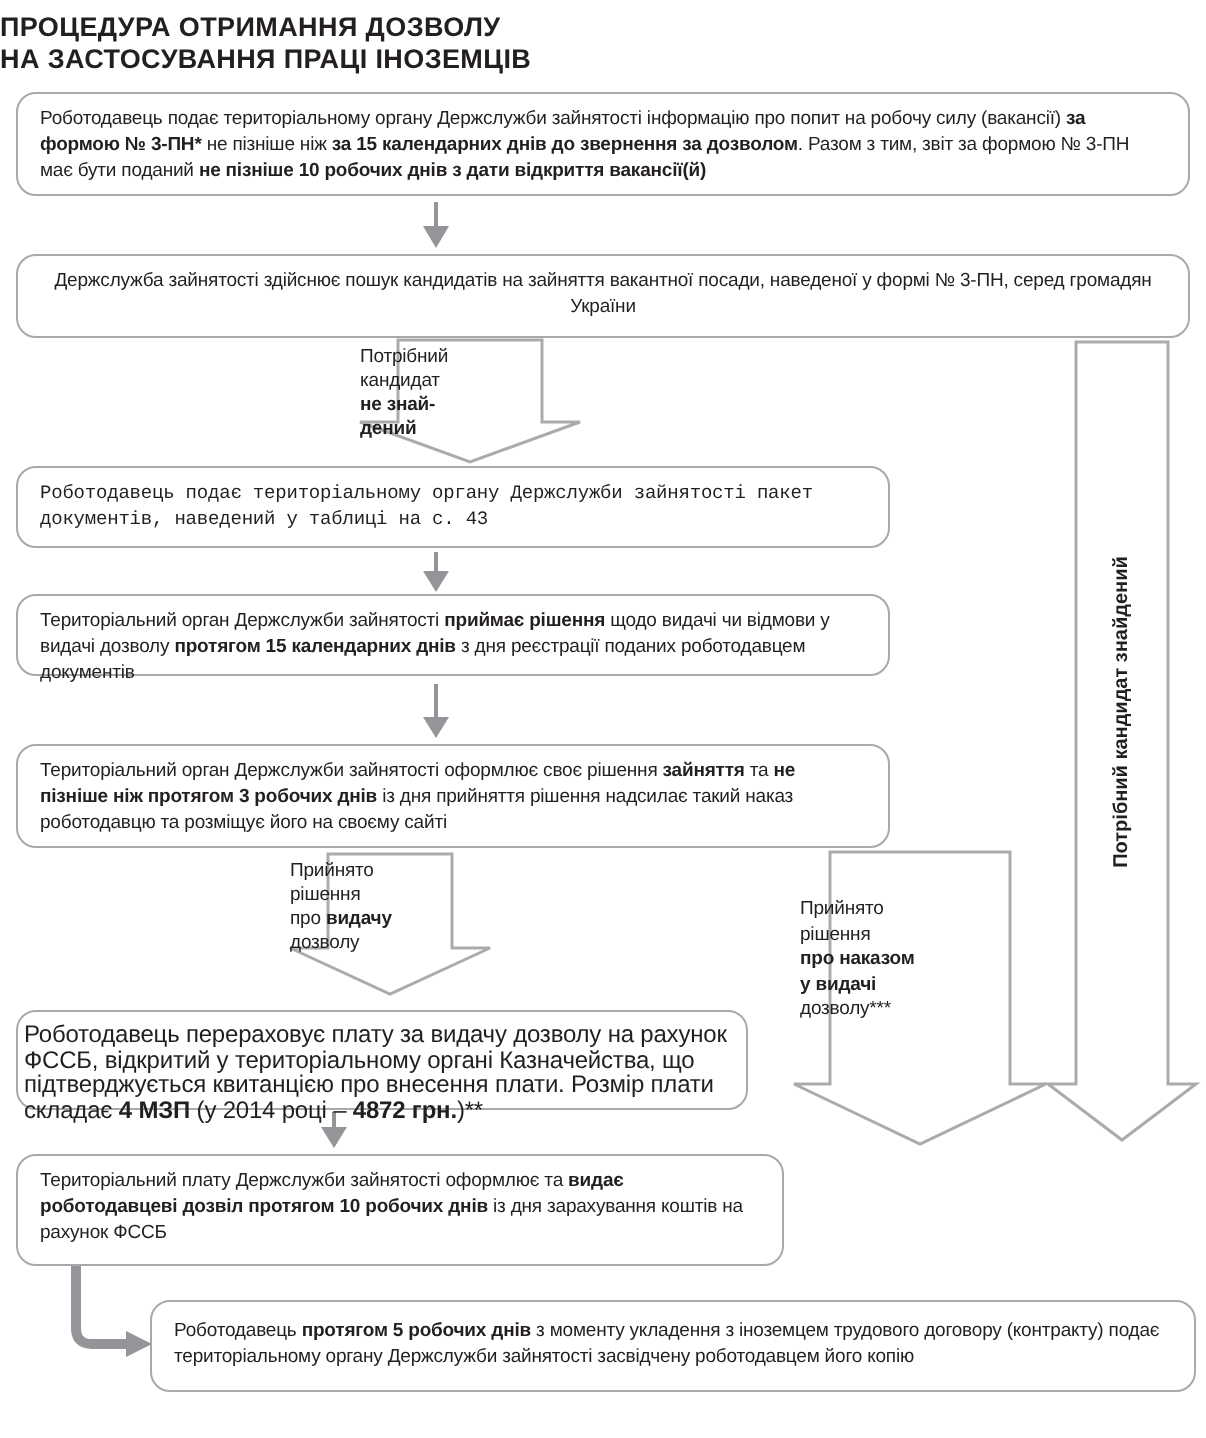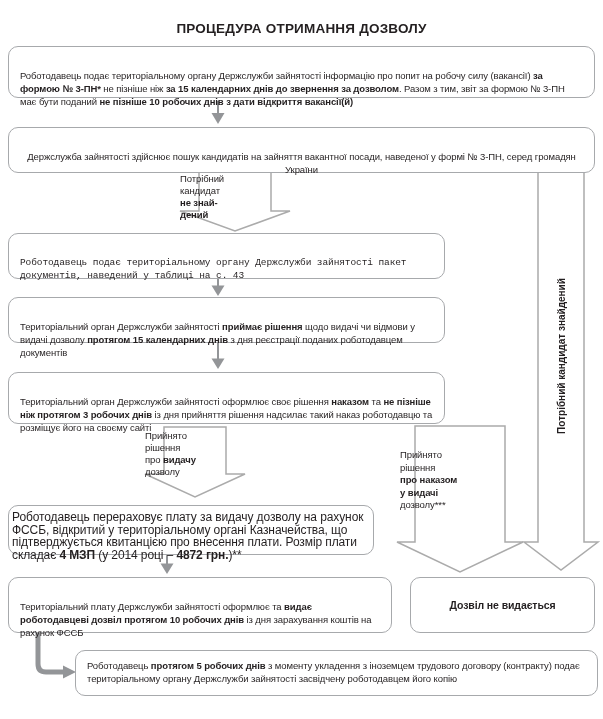--- a/index.html
+++ b/index.html
@@ -1,34 +1,34 @@
 <!DOCTYPE html>
 <html lang="uk"><head>
 <meta charset="utf-8">
 <style>
   html,body{margin:0;padding:0;background:#ffffff;}
   .canvas{
     position:relative;width:603px;height:719px;background:#fff;
     font-family:"Liberation Sans",sans-serif;color:#231f20;overflow:hidden;
   }
   .title{
-    position:absolute;top:21px;left:0;width:603px;text-align:center;
+    position:absolute;top:6px;left:0;width:603px;
     font-weight:bold;font-size:13.5px;line-height:16px;letter-spacing:.2px;z-index:3;
   }
   svg.layer{position:absolute;top:0;left:0;z-index:1;}
   .box{
     position:absolute;background:#fff;border:1.4px solid #a7a9ac;border-radius:10px;
-    padding:22px 11px;font-size:9.5px;line-height:13px;letter-spacing:-0.1px;
+    padding:6px 11px;font-size:9.5px;line-height:13px;letter-spacing:-0.1px;
     box-sizing:border-box;z-index:2;
   }
   .b,.box .b{font-weight:bold;}
   .b1{top:46px;left:8px;width:587px;height:52px;}
   .b2{top:127px;left:8px;width:587px;height:42px;text-align:center;}
   .b3{top:233px;left:8px;width:437px;height:41px;font-family:Liberation Mono, monospace;}
-  .b4{top:297px;left:8px;width:437px;height:27px;}
+  .b4{top:297px;left:8px;width:437px;height:41px;}
   .b5{top:372px;left:8px;width:437px;height:52px;}
   .b6{top:505px;left:8px;width:366px;height:50px;font-size:12px;line-height:12.6px;padding:5px 3px;}
   .b7{top:577px;left:8px;width:384px;height:56px;}
   .b8{top:577px;left:410px;width:185px;height:56px;display:flex;align-items:center;
       justify-content:center;text-align:center;font-weight:bold;font-size:10.5px;}
   .b9{top:650px;left:75px;width:523px;height:46px;padding-top:8px;}
   .alabel{position:absolute;text-align:left;font-size:9.5px;line-height:12px;
           letter-spacing:-0.1px;z-index:3;}
   .al1{left:180px;top:173px;width:110px;}
   .al2{left:145px;top:430px;width:100px;}
@@ -38,20 +38,21 @@
     white-space:nowrap;transform:translate(-50%,-50%) rotate(-90deg);z-index:3;
   }
 </style>
 </head>
 <body>
 
 <div class="canvas">
 
   <div class="title">
     <span>ПРОЦЕДУРА ОТРИМАННЯ ДОЗВОЛУ</span><br>
+    <span>НА ЗАСТОСУВАННЯ ПРАЦІ ІНОЗЕМЦІВ</span>
   </div>
 
   <svg class="layer" width="603" height="719" viewBox="0 0 603 719">
 
     <polygon points="199,170 271,170 271,211 290,211 235,231 180,211 199,211" fill="#ffffff" stroke="#ababab" stroke-width="1.5"></polygon>
     <polygon points="164,427 226,427 226,474 245,474 195,497 145,474 164,474" fill="#ffffff" stroke="#ababab" stroke-width="1.5"></polygon>
     <polygon points="415,426 505,426 505,542 523,542 460,572 397,542 415,542" fill="#ffffff" stroke="#ababab" stroke-width="1.5"></polygon>
     <polygon points="538,171 584,171 584,542 598,542 561,570 524,542 538,542" fill="#ffffff" stroke="#ababab" stroke-width="1.5"></polygon>
 
     <g stroke="#939598" fill="#939598">
@@ -78,27 +79,26 @@
   </svg>
 
   <div class="box b1"><span>Роботодавець подає територіальному органу Держслужби зайнятості інформацію про попит на робочу силу (вакансії) </span><span class="b">за формою № 3-ПН*</span><span> не пізніше ніж </span><span class="b">за 15 календарних днів до звернення за дозволом</span><span>. Разом з тим, звіт за формою № 3-ПН має бути поданий </span><span class="b">не пізніше 10 робочих днів з дати відкриття вакансії(й)</span></div>
 
   <div class="box b2"><span>Держслужба зайнятості здійснює пошук кандидатів на зайняття вакантної посади, наведеної у формі № 3-ПН, серед громадян України</span></div>
 
   <div class="box b3"><span>Роботодавець подає територіальному органу Держслужби зайнятості пакет документів, наведений у таблиці на с. 43</span></div>
 
   <div class="box b4"><span>Територіальний орган Держслужби зайнятості </span><span class="b">приймає рішення</span><span> щодо видачі чи відмови у видачі дозволу </span><span class="b">протягом 15 календарних днів</span><span> з дня реєстрації поданих роботодавцем документів</span></div>
 
-  <div class="box b5"><span>Територіальний орган Держслужби зайнятості оформлює своє рішення </span><span class="b">наказом</span><span> та </span><span class="b">не пізніше ніж протягом 3 робочих днів</span><span> із дня прийняття рішення надсилає такий наказ роботодавцю та розміщує його на своєму сайті</span></div>
+  <div class="box b5"><span>Територіальний орган Держслужби зайнятості оформлює своє рішення </span><span class="b">зайняття</span><span> та </span><span class="b">не пізніше ніж протягом 3 робочих днів</span><span> із дня прийняття рішення надсилає такий наказ роботодавцю та розміщує його на своєму сайті</span></div>
 
   <div class="box b6"><span>Роботодавець перераховує плату за видачу дозволу на рахунок ФССБ, відкритий у територіальному органі Казначейства, що підтверджується квитанцією про внесення плати. Розмір плати складає </span><span class="b">4 МЗП</span><span> (у 2014 році – </span><span class="b">4872 грн.</span><span>)**</span></div>
 
   <div class="box b7"><span>Територіальний плату Держслужби зайнятості оформлює та </span><span class="b">видає роботодавцеві дозвіл протягом 10 робочих днів</span><span> із дня зарахування коштів на рахунок ФССБ</span></div>
 
-  <div class="box b8">Дозвіл не видається</div>
 
   <div class="box b9"><span>Роботодавець </span><span class="b">протягом 5 робочих днів</span><span> з моменту укладення з іноземцем трудового договору (контракту) подає територіальному органу Держслужби зайнятості засвідчену роботодавцем його копію</span></div>
 
   <div class="alabel al1"><span>Потрібний</span><br><span>кандидат</span><br><span class="b">не знай-</span><br><span class="b">дений</span></div>
 
   <div class="alabel al2"><span>Прийнято</span><br><span>рішення</span><br><span>про </span><span class="b">видачу</span><br><span>дозволу</span></div>
 
   <div class="alabel al3"><span>Прийнято</span><br><span>рішення</span><br><span class="b">про наказом</span><br><span class="b">у видачі</span><br><span>дозволу***</span></div>
 
   <div class="vlabel">Потрібний кандидат знайдений</div>

